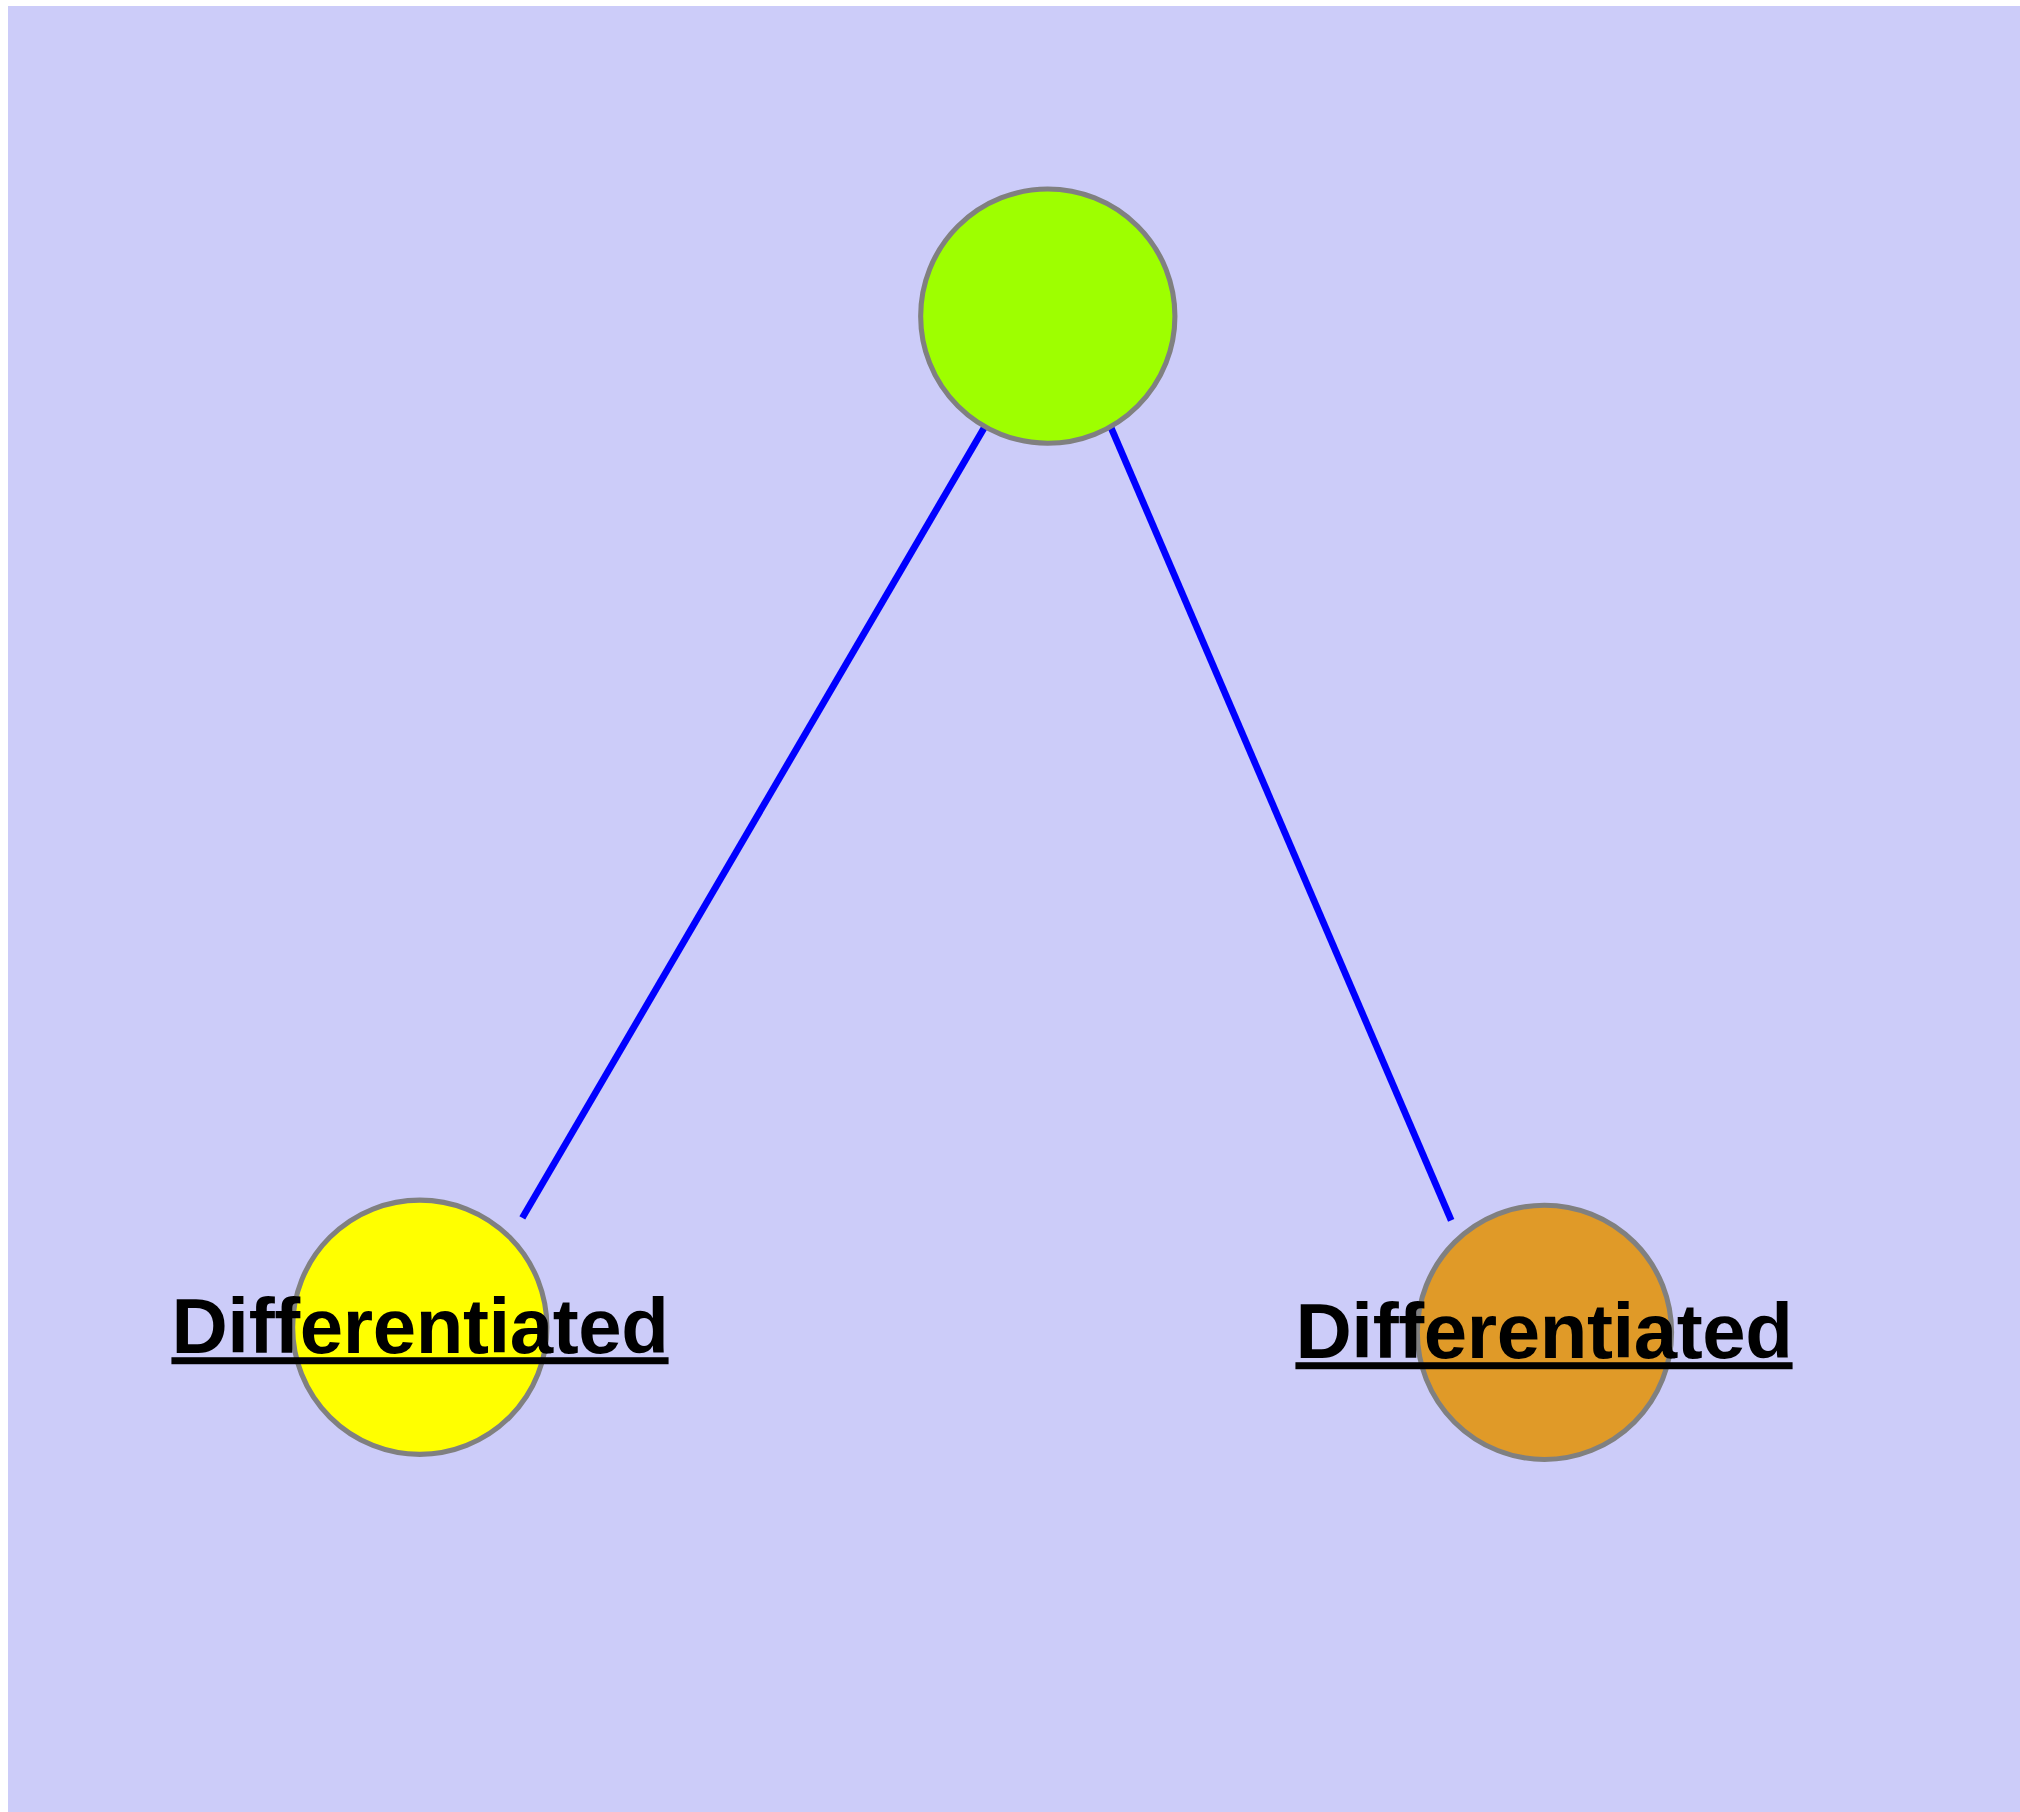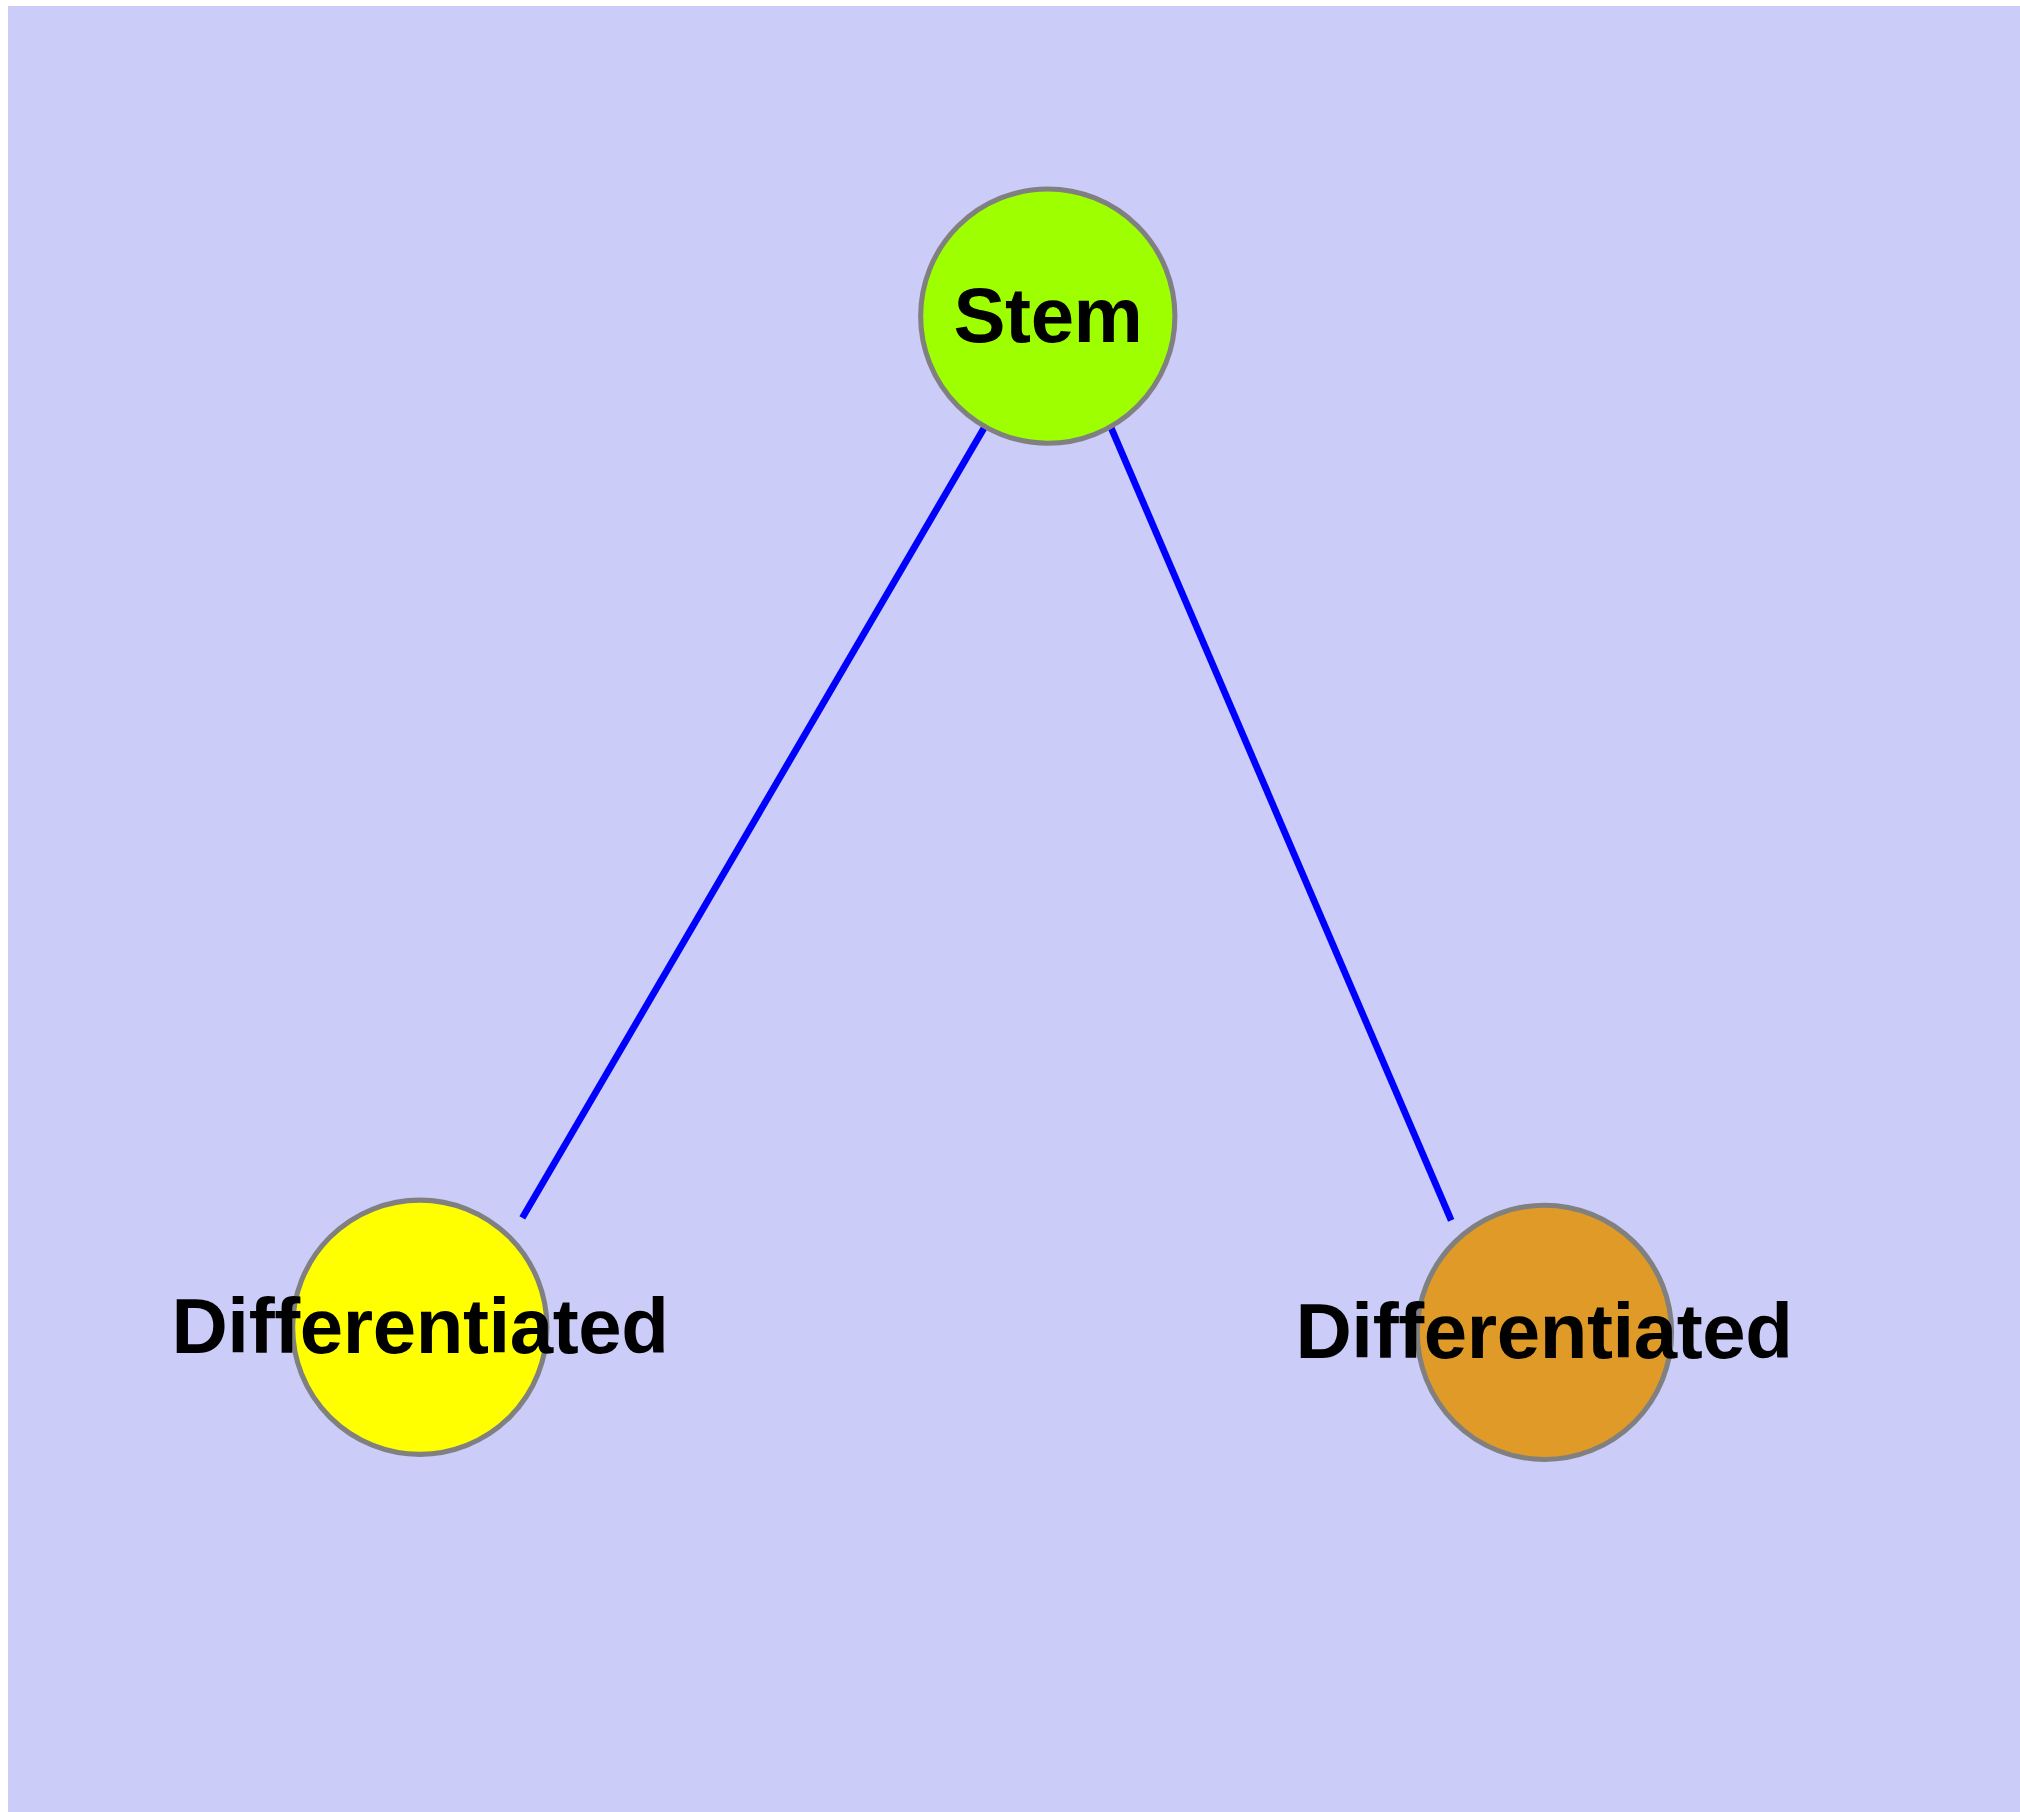--- a/index.html
+++ b/index.html
@@ -44,20 +44,21 @@
     line-height: 1.02;
     letter-spacing: -0.4px;
     transform: translate(-50%, -50%);
     pointer-events: none;
   }
   .label-stem {
     font-size: 78px;
   }
   .label-multi {
     font-size: 78px;
+    text-decoration: underline;
   }
 </style>
 </head>
 <body>
 
 <div id="canvas">
 
   <div class="plot-bg"></div>
 
   <svg class="graph-layer" viewBox="0 0 2384 2138" xmlns="http://www.w3.org/2000/svg">
@@ -65,20 +66,19 @@
       <line x1="1162" y1="503" x2="616" y2="1437" stroke="#0000ff" stroke-width="8" stroke-linecap="butt"></line>
       <line x1="1310" y1="503" x2="1712" y2="1440" stroke="#0000ff" stroke-width="8" stroke-linecap="butt"></line>
     </g>
     <g>
       <circle cx="1236" cy="373" r="150" fill="#9eff00" stroke="#808080" stroke-width="6"></circle>
       <circle cx="495" cy="1566" r="150" fill="#ffff00" stroke="#808080" stroke-width="6"></circle>
       <circle cx="1822" cy="1572" r="150" fill="#e09a28" stroke="#808080" stroke-width="6"></circle>
     </g>
   </svg>
 
-  <div class="node-label label-stem" style="left:1048px; top:316px;">Stem</div>
 
   <div class="node-label label-multi" style="left:420px; top:1327px;"><span>Differentiated</span><br></div>
 
   <div class="node-label label-multi" style="left:1544px; top:1332px;"><span>Differentiated</span><br></div>
 
 </div>
 
 
 </body></html>

